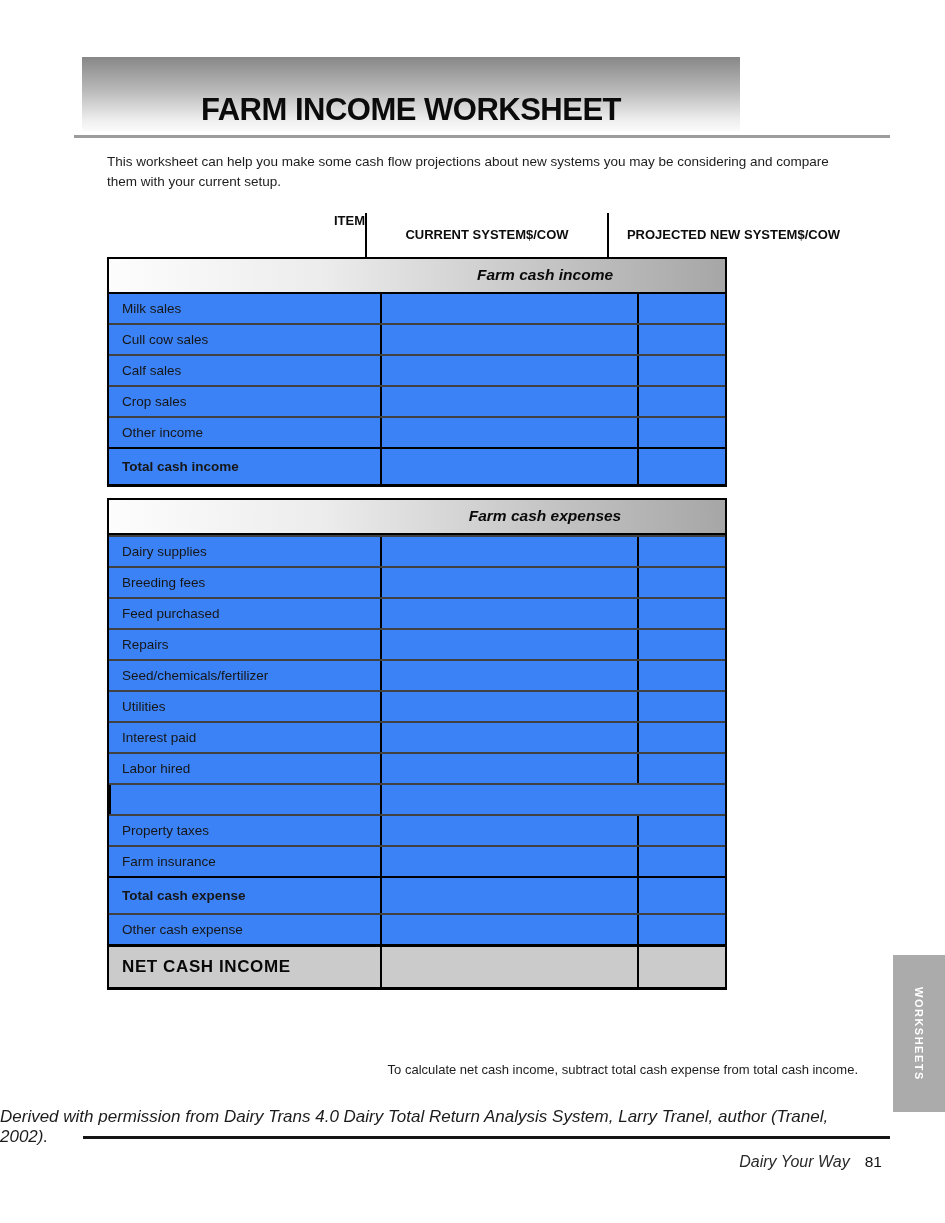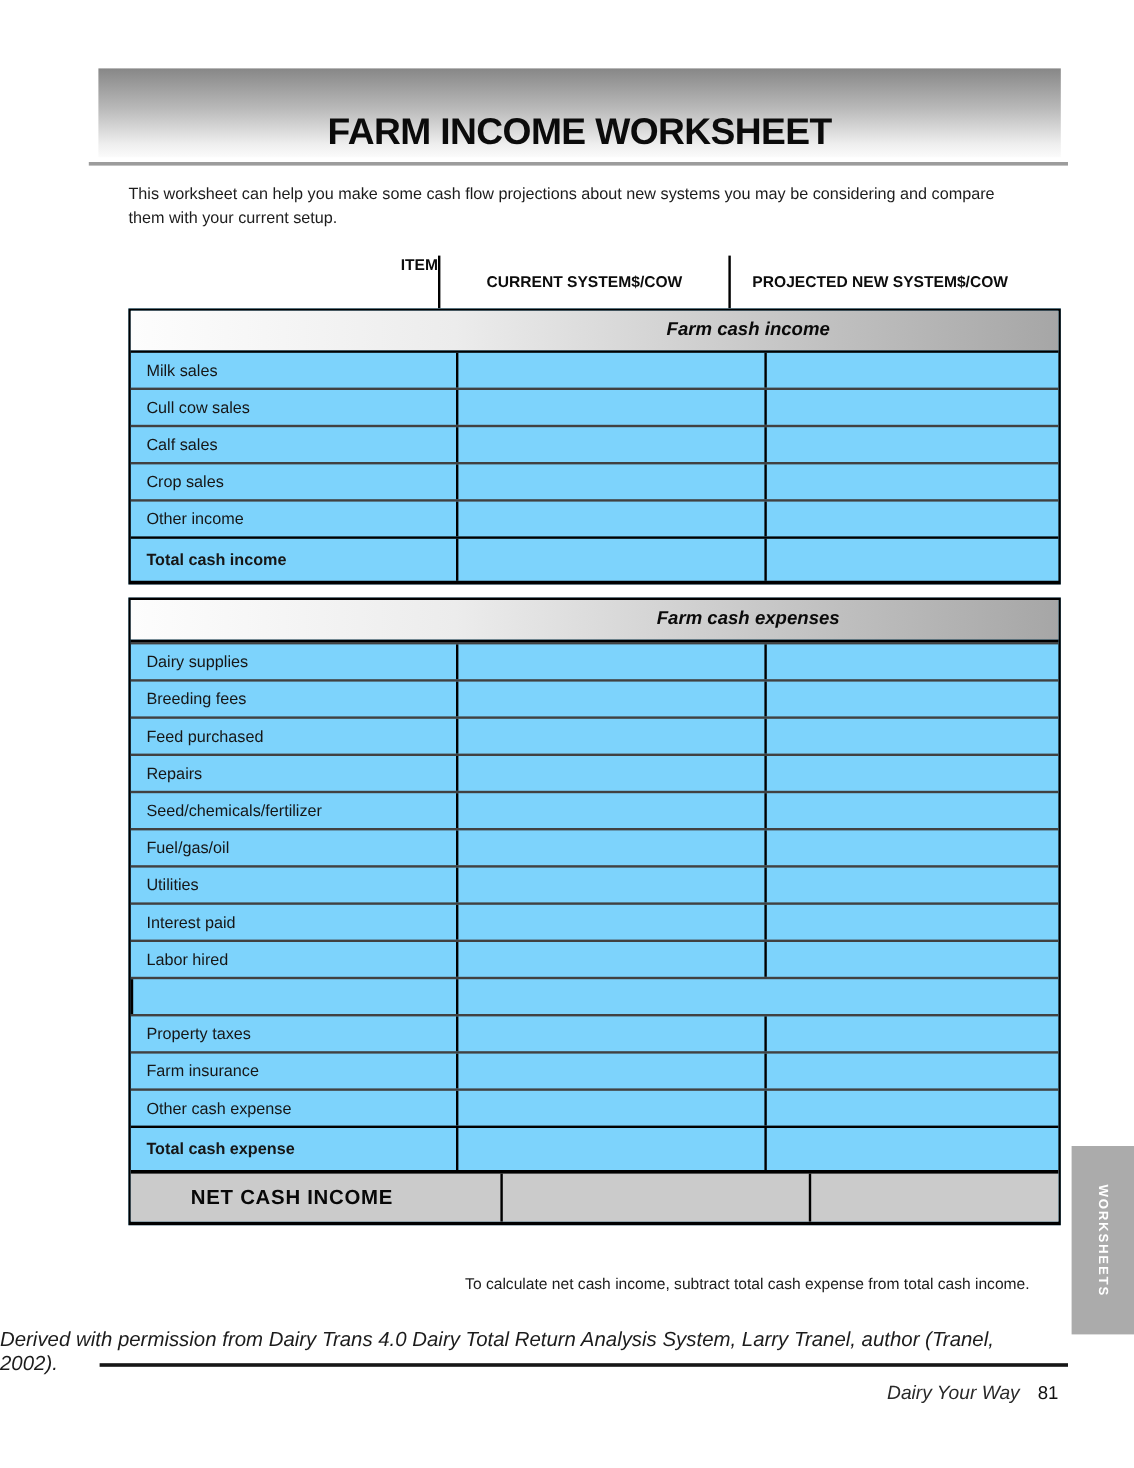--- a/index.html
+++ b/index.html
@@ -8,21 +8,21 @@
   .page {
     position: relative;
     width: 945px; height: 1223px;
     background: #ffffff;
     overflow: hidden;
     color: #111;
   }
 
   
   .title-banner {
-    position: absolute; left: 82px; top: 57px; width: 802px; height: 74px;
+    position: absolute; left: 82px; top: 57px; width: 658px; height: 74px;
     background: linear-gradient(to bottom, #878787 0%, #b9b9b9 45%, #eeeeee 85%, #fbfbfb 100%);
     display: flex; align-items: flex-end; justify-content: center;
   }
   .title-banner h1 {
     font-size: 31px; font-weight: bold; letter-spacing: -0.5px;
     color: #0b0b0b; margin-bottom: 3px; white-space: nowrap;
   }
   .banner-underline {
     position: absolute; left: 74px; top: 135px; width: 816px; height: 3px;
     background: #9c9c9c;
@@ -44,23 +44,23 @@
     text-align: center; font-weight: bold; font-size: 13px; line-height: 16px; color: #0c0c0c;
   }
   .col-h.item-col {
     justify-content: flex-end; align-items: flex-start;
     padding-left: 13px; padding-bottom: 5px;
   }
   .col-h.ruled { border-left: 2px solid #000; }
 
   
   .wtable {
-    position: absolute; left: 107px; width: 777px;
+    position: absolute; left: 107px; width: 620px;
     border: 2px solid #000; border-bottom-width: 3px;
-    background: #7dd3fc;
+    background: #3b82f6;
   }
   .wtable.income   { top: 257px; }
   .wtable.expenses { top: 498px; }
 
   .section-banner {
     position: relative; height: 35px;
     background: linear-gradient(to right, #fdfdfd 0%, #ececec 35%, #c6c6c6 70%, #a6a6a6 100%);
     border-bottom: 2px solid #000;
   }
   .section-banner .sb-label {
@@ -77,21 +77,20 @@
   .trow .label {
     display: flex; align-items: center; padding-left: 13px;
     font-size: 13.5px; color: #161616; white-space: nowrap;
   }
   .trow .cell { border-left: 2px solid #000; }
   .trow.total-row { height: 37px; border-top: 2px solid #000; }
   .trow.total-row .label { font-weight: bold; font-size: 13.5px; }
   .trow.net-row {
     height: 43px; border-top: 3px solid #000;
     background: #cbcbcb;
-    padding-left: 37px;
   }
   .trow.net-row .label {
     font-weight: bold; font-size: 17px; letter-spacing: 0.6px; color: #080808;
   }
 
   
   .calc-note {
     position: absolute; top: 1062px; right: 87px;
     font-size: 13px; color: #1c1c1c;
   }
@@ -206,25 +205,20 @@
       <div class="label">Repairs</div>
       <div class="cell"></div>
       <div class="cell"></div>
     </div>
     <div class="trow">
       <div class="label">Seed/chemicals/fertilizer</div>
       <div class="cell"></div>
       <div class="cell"></div>
     </div>
     <div class="trow">
-      <div class="label">Fuel/gas/oil</div>
-      <div class="cell"></div>
-      <div class="cell"></div>
-    </div>
-    <div class="trow">
       <div class="label">Utilities</div>
       <div class="cell"></div>
       <div class="cell"></div>
     </div>
     <div class="trow">
       <div class="label">Interest paid</div>
       <div class="cell"></div>
       <div class="cell"></div>
     </div>
     <div class="trow">
@@ -236,30 +230,30 @@
       <div class="cell"></div>
       <div class="cell"></div>
     </div>
     <div class="trow">
       <div class="label">Property taxes</div>
       <div class="cell"></div>
       <div class="cell"></div>
     </div>
     <div class="trow">
       <div class="label">Farm insurance</div>
-      <div class="cell"></div>
-      <div class="cell"></div>
-    </div>
-    <div class="trow">
-      <div class="label">Other cash expense</div>
       <div class="cell"></div>
       <div class="cell"></div>
     </div>
     <div class="trow total-row">
       <div class="label">Total cash expense</div>
+      <div class="cell"></div>
+      <div class="cell"></div>
+    </div>
+    <div class="trow">
+      <div class="label">Other cash expense</div>
       <div class="cell"></div>
       <div class="cell"></div>
     </div>
     <div class="trow net-row">
       <div class="label">NET CASH INCOME</div>
       <div class="cell"></div>
       <div class="cell"></div>
     </div>
   </div>
 

